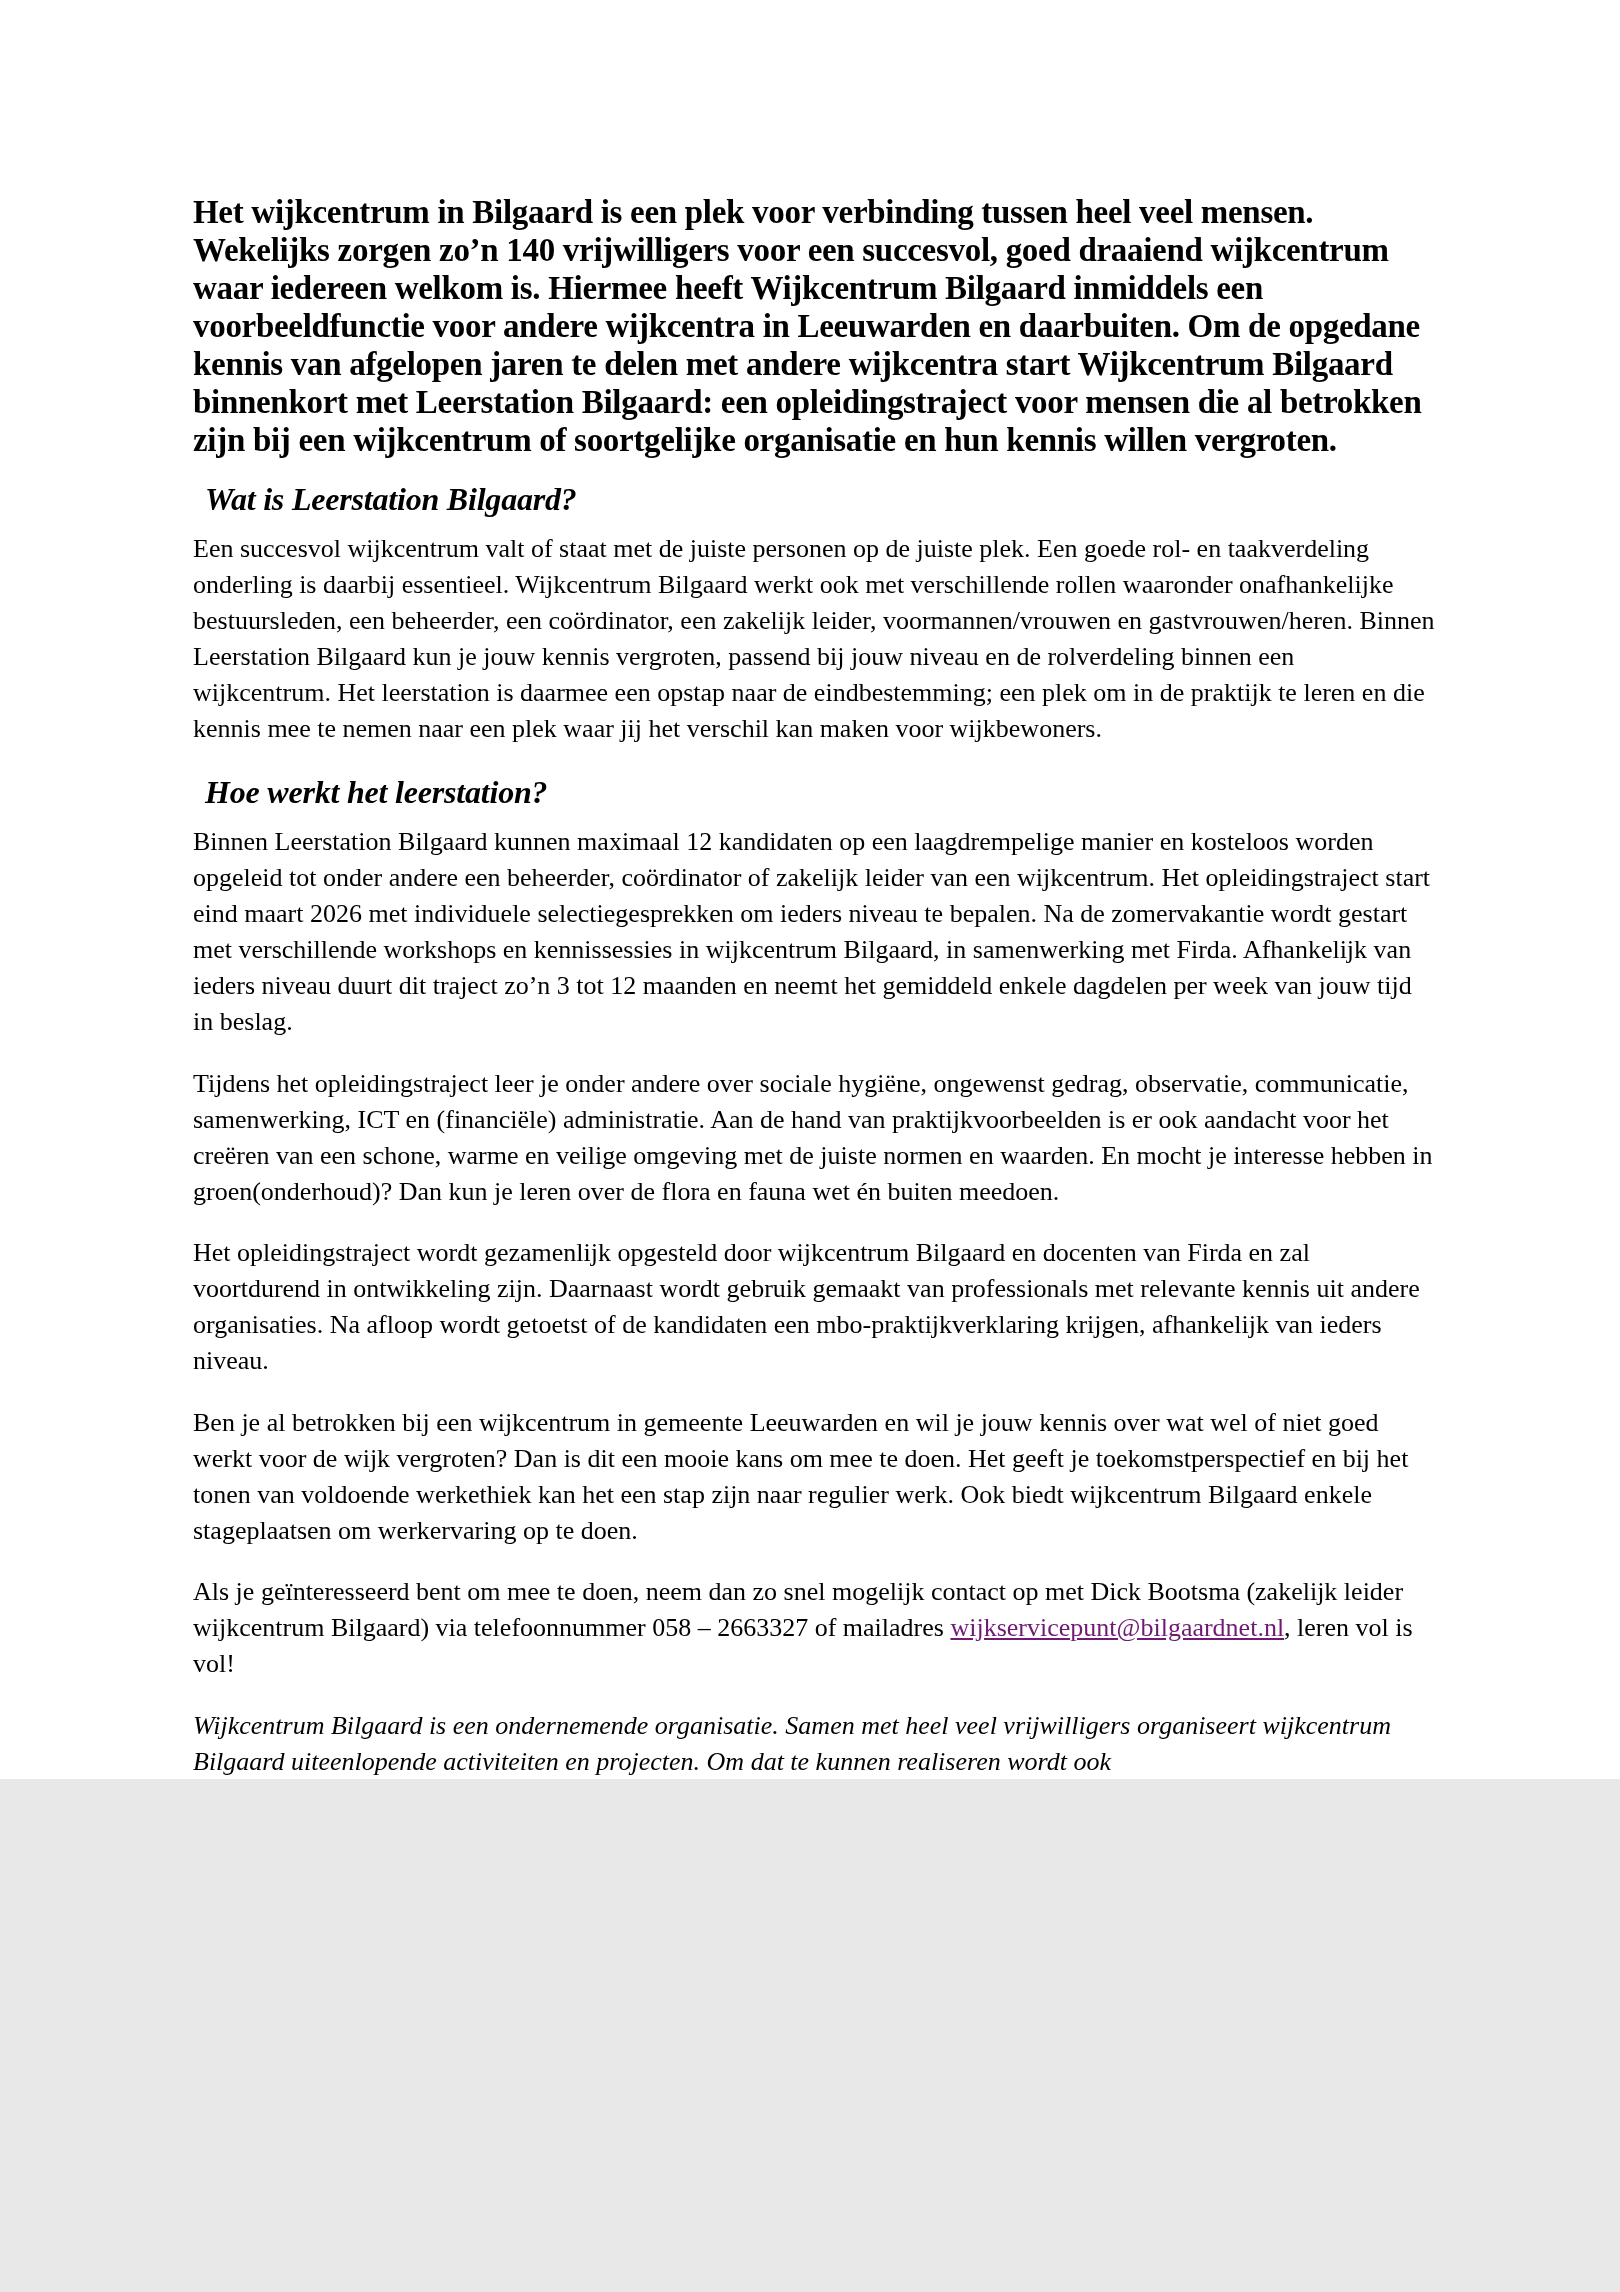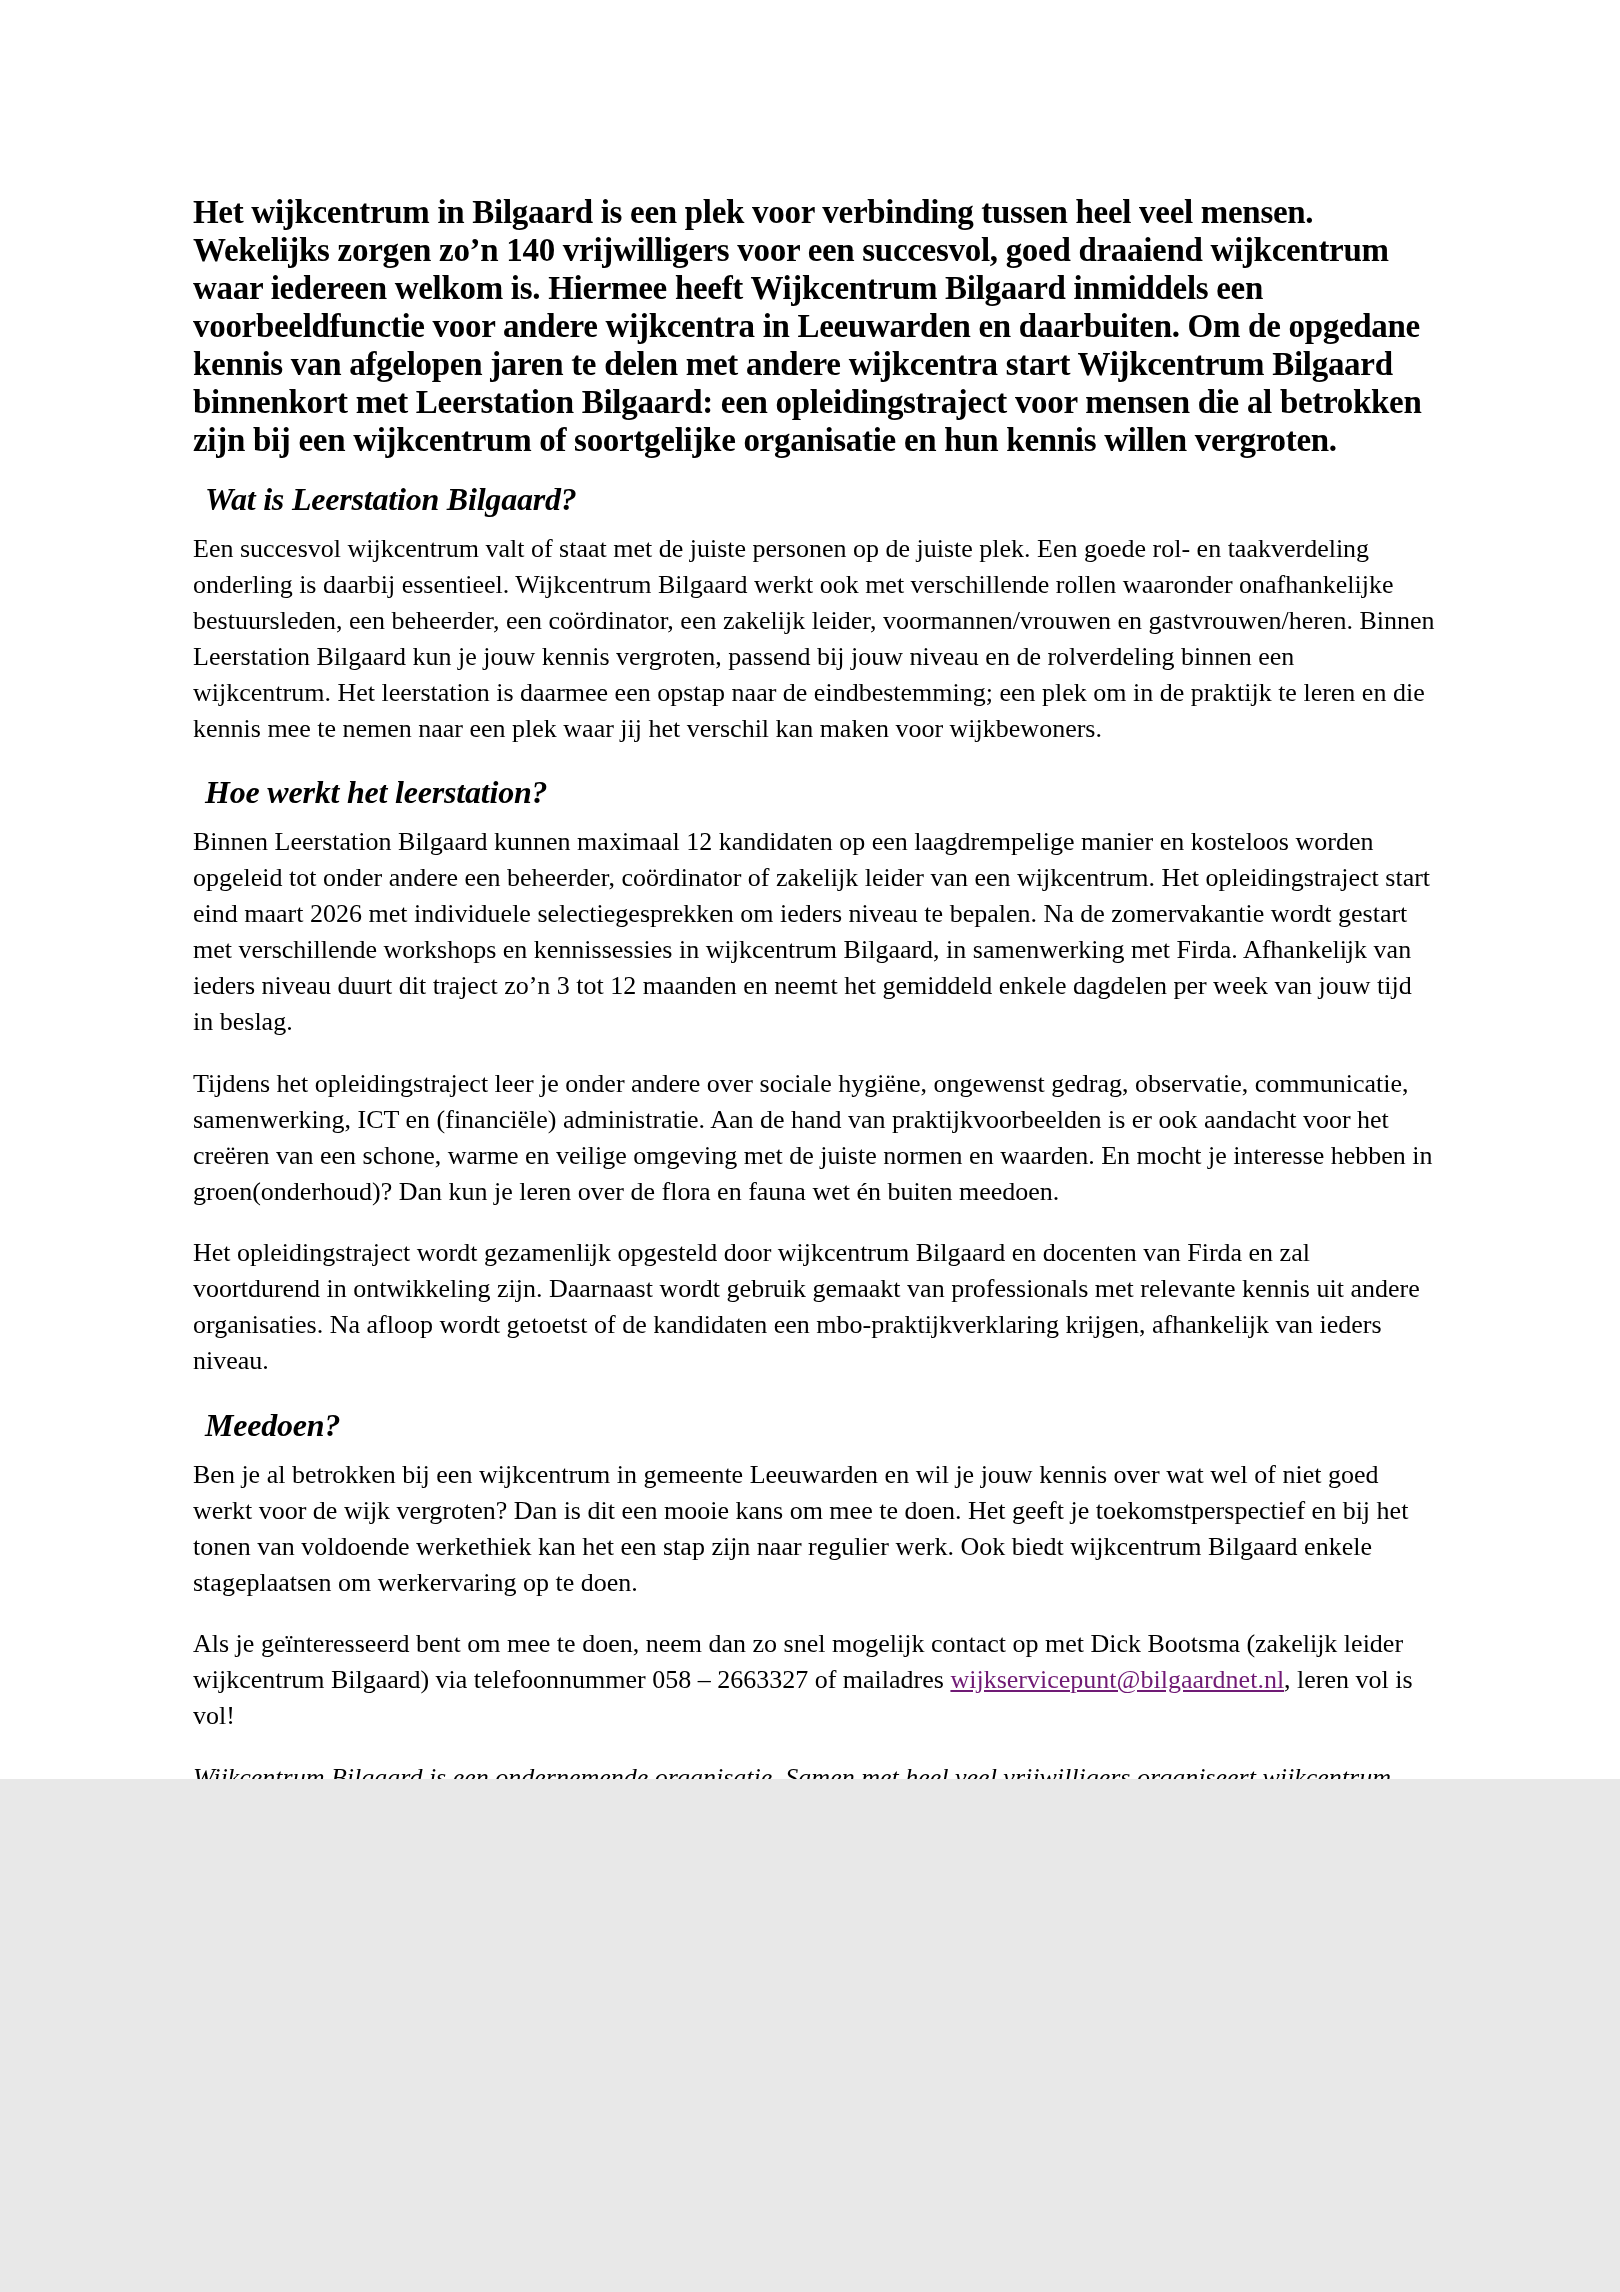--- a/index.html
+++ b/index.html
@@ -55,21 +55,20 @@
   <p class="intro">Het wijkcentrum in Bilgaard is een plek voor verbinding tussen heel veel mensen. Wekelijks zorgen zo’n 140 vrijwilligers voor een succesvol, goed draaiend wijkcentrum waar iedereen welkom is. Hiermee heeft Wijkcentrum Bilgaard inmiddels een voorbeeldfunctie voor andere wijkcentra in Leeuwarden en daarbuiten. Om de opgedane kennis van afgelopen jaren te delen met andere wijkcentra start Wijkcentrum Bilgaard binnenkort met Leerstation Bilgaard: een opleidingstraject voor mensen die al betrokken zijn bij een wijkcentrum of soortgelijke organisatie en hun kennis willen vergroten.</p>
 
   <h2 class="sec">Wat is Leerstation Bilgaard?</h2>
   <p class="body">Een succesvol wijkcentrum valt of staat met de juiste personen op de juiste plek. Een goede rol- en taakverdeling onderling is daarbij essentieel. Wijkcentrum Bilgaard werkt ook met verschillende rollen waaronder onafhankelijke bestuursleden, een beheerder, een coördinator, een zakelijk leider, voormannen/vrouwen en gastvrouwen/heren. Binnen Leerstation Bilgaard kun je jouw kennis vergroten, passend bij jouw niveau en de rolverdeling binnen een wijkcentrum. Het leerstation is daarmee een opstap naar de eindbestemming; een plek om in de praktijk te leren en die kennis mee te nemen naar een plek waar jij het verschil kan maken voor wijkbewoners.</p>
 
   <h2 class="sec">Hoe werkt het leerstation?</h2>
   <p class="body">Binnen Leerstation Bilgaard kunnen maximaal 12 kandidaten op een laagdrempelige manier en kosteloos worden opgeleid tot onder andere een beheerder, coördinator of zakelijk leider van een wijkcentrum. Het opleidingstraject start eind maart 2026 met individuele selectiegesprekken om ieders niveau te bepalen. Na de zomervakantie wordt gestart met verschillende workshops en kennissessies in wijkcentrum Bilgaard, in samenwerking met Firda. Afhankelijk van ieders niveau duurt dit traject zo’n 3 tot 12 maanden en neemt het gemiddeld enkele dagdelen per week van jouw tijd in beslag.</p>
   <p class="body">Tijdens het opleidingstraject leer je onder andere over sociale hygiëne, ongewenst gedrag, observatie, communicatie, samenwerking, ICT en (financiële) administratie. Aan de hand van praktijkvoorbeelden is er ook aandacht voor het creëren van een schone, warme en veilige omgeving met de juiste normen en waarden. En mocht je interesse hebben in groen(onderhoud)? Dan kun je leren over de flora en fauna wet én buiten meedoen.</p>
   <p class="body">Het opleidingstraject wordt gezamenlijk opgesteld door wijkcentrum Bilgaard en docenten van Firda en zal voortdurend in ontwikkeling zijn. Daarnaast wordt gebruik gemaakt van professionals met relevante kennis uit andere organisaties. Na afloop wordt getoetst of de kandidaten een mbo-praktijkverklaring krijgen, afhankelijk van ieders niveau.</p>
 
-  <h2 class="sec">Meedoen?</h2>
   <p class="body">Ben je al betrokken bij een wijkcentrum in gemeente Leeuwarden en wil je jouw kennis over wat wel of niet goed werkt voor de wijk vergroten? Dan is dit een mooie kans om mee te doen. Het geeft je toekomstperspectief en bij het tonen van voldoende werkethiek kan het een stap zijn naar regulier werk. Ook biedt wijkcentrum Bilgaard enkele stageplaatsen om werkervaring op te doen.</p>
 
   <p class="body"><span>Als je geïnteresseerd bent om mee te doen, neem dan zo snel mogelijk contact op met Dick Bootsma (zakelijk leider wijkcentrum Bilgaard) via telefoonnummer 058 – 2663327 of mailadres </span><a class="email" style="color: #701a75;">wijkservicepunt@bilgaardnet.nl</a><span>, leren vol is vol!</span></p>
 
 
   <p class="body italic-para">Wijkcentrum Bilgaard is een ondernemende organisatie. Samen met heel veel vrijwilligers organiseert wijkcentrum Bilgaard uiteenlopende activiteiten en projecten. Om dat te kunnen realiseren wordt ook</p>
 
 </div>
 
 

